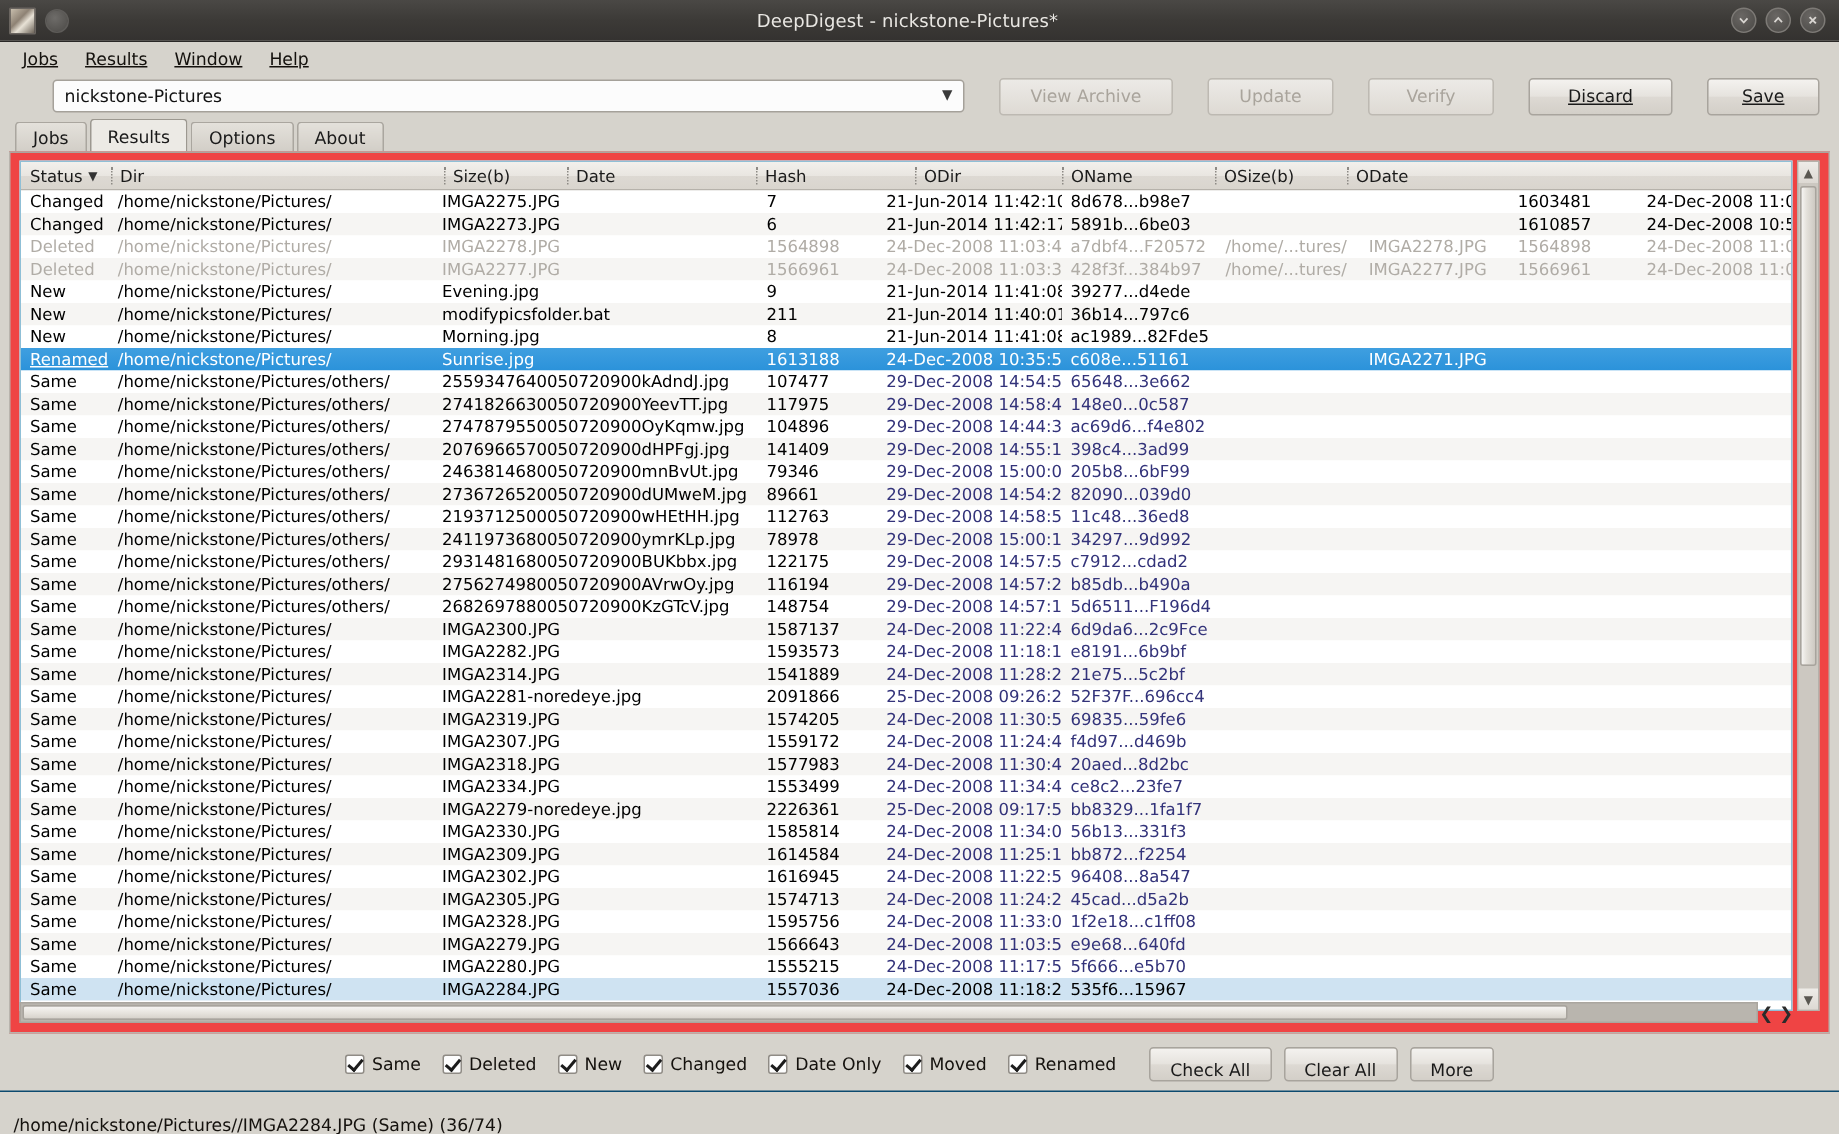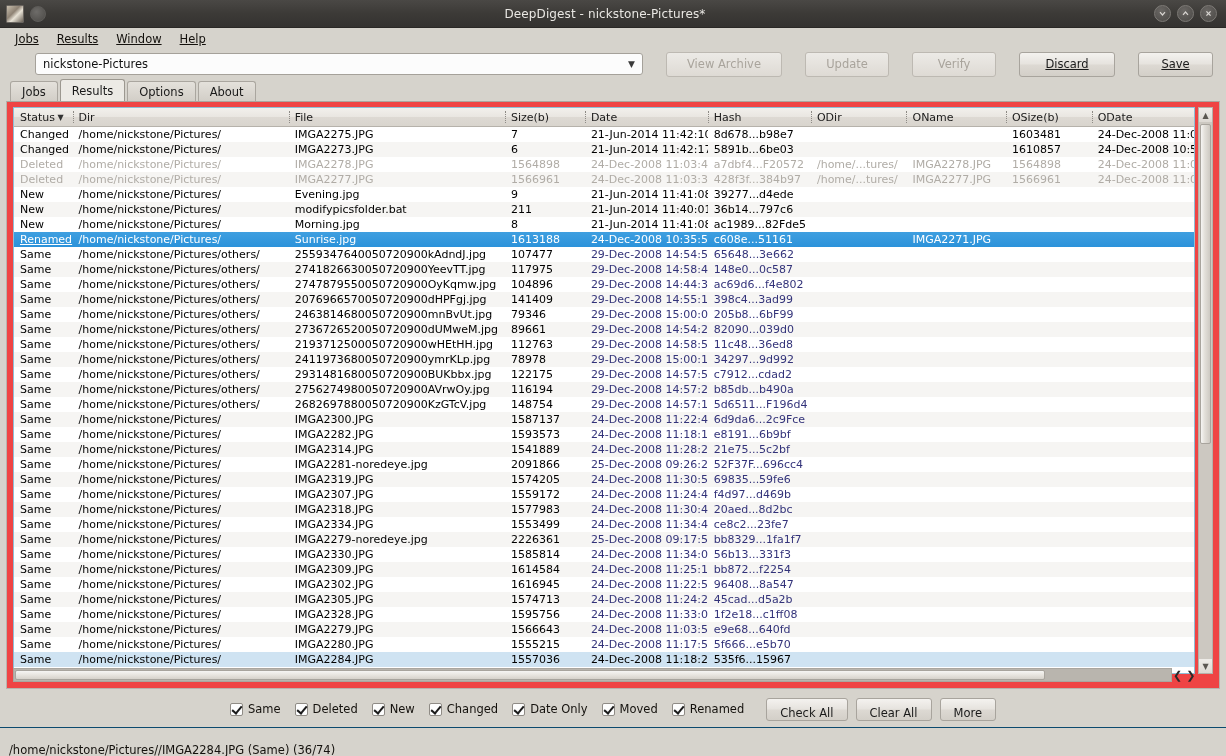--- a/index.html
+++ b/index.html
@@ -367,23 +367,20 @@
 
   <div id="listwrap">
     <div id="hdr">
       <div class="hc c-status">
         <span>Status</span>
         <span class="sort-arrow">▼</span>
       </div>
       <div class="hc c-dir">
           <span>Dir</span>
         </div>
-      <div class="hc c-file">
-          <span>File</span>
-        </div>
       <div class="hc c-size">
           <span>Size(b)</span>
         </div>
       <div class="hc c-date">
           <span>Date</span>
         </div>
       <div class="hc c-hash">
           <span>Hash</span>
         </div>
       <div class="hc c-odir">

